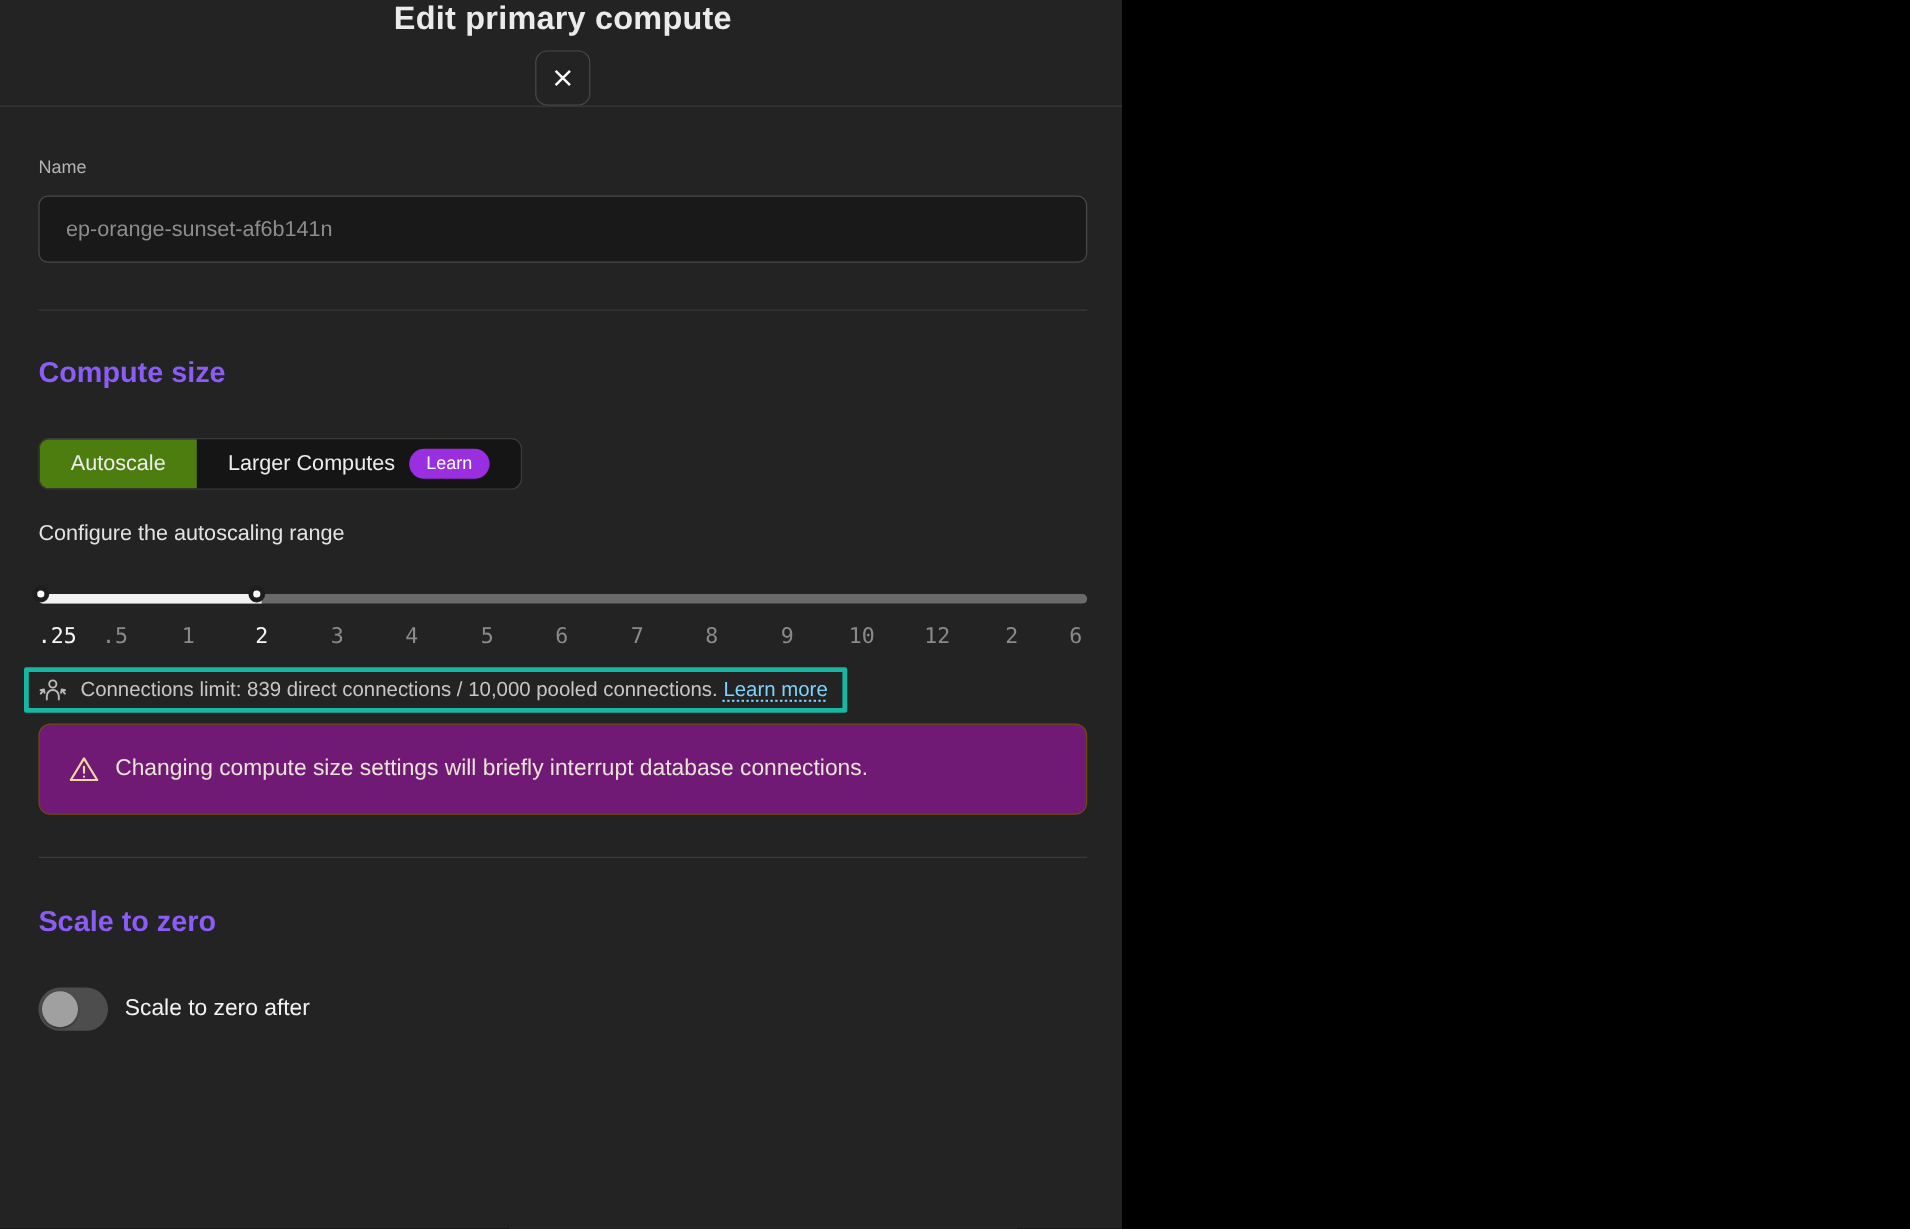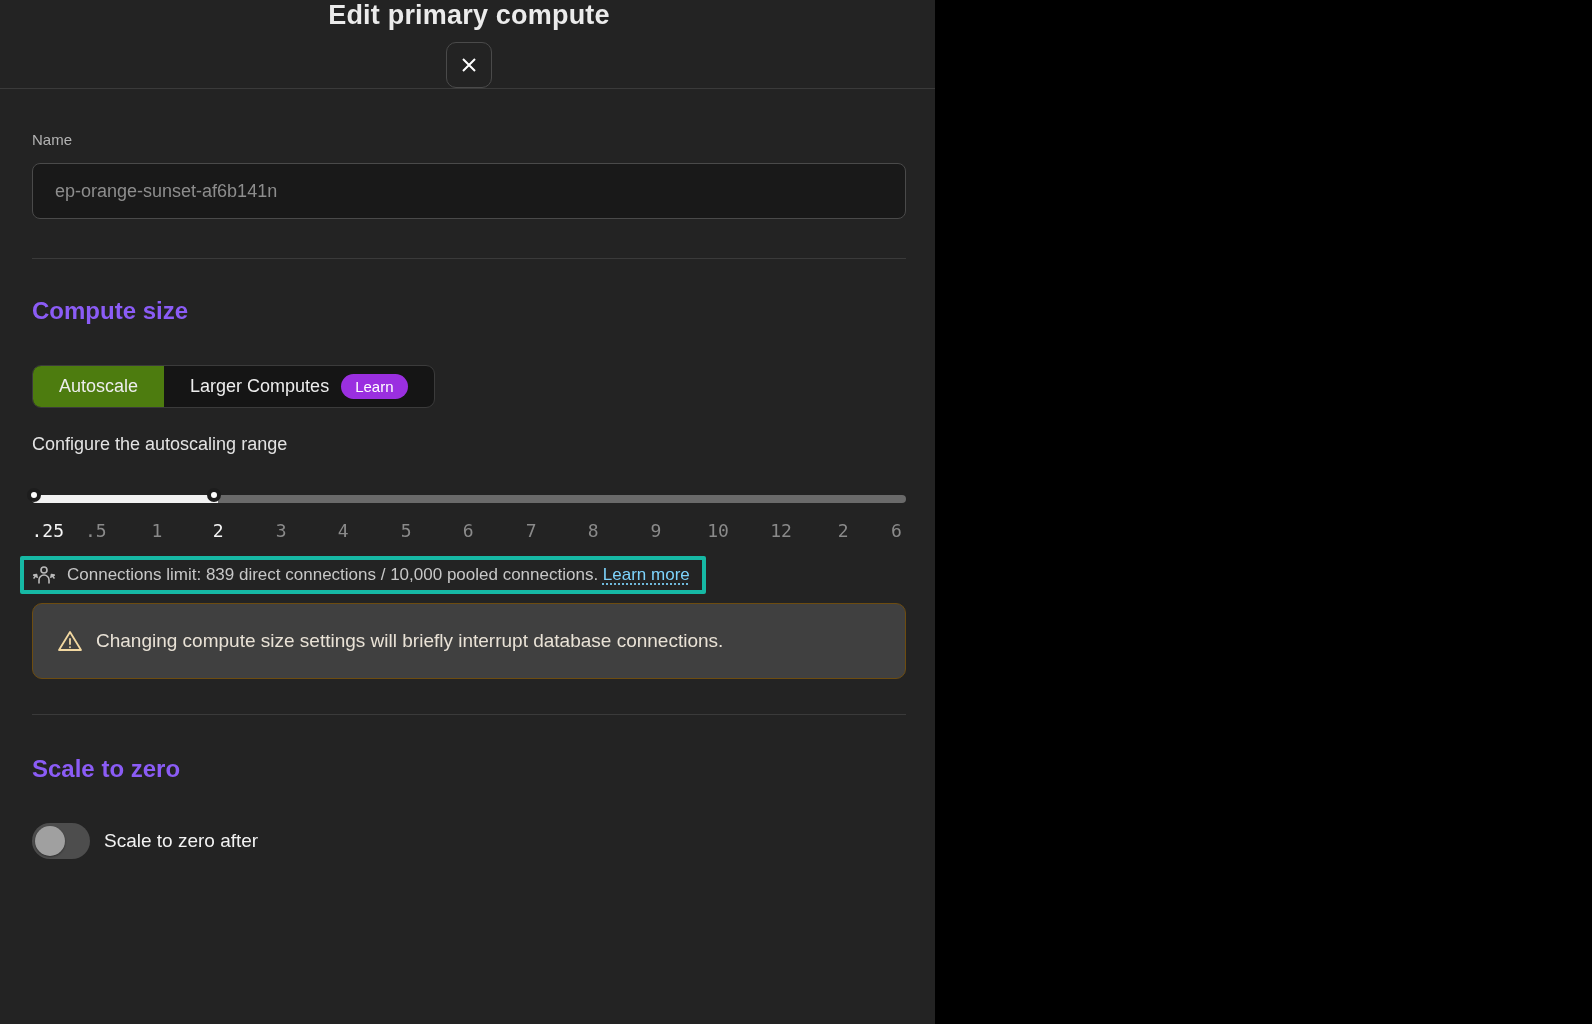--- a/index.html
+++ b/index.html
@@ -114,21 +114,21 @@
   }
   .conn-row { display:flex; align-items:center; gap:11px; font-size:17px; color:#c7c7c7; }
   .conn-row svg { width:24px; height:22px; stroke:#b9b9b9; flex-shrink:0; }
   .learn-more {
     color:#7dd3fc; text-decoration:underline dotted; text-underline-offset:4px;
     cursor:pointer;
   }
 
   
   .warning {
-    margin-top:9px; border-radius:10px; background:#404040;
+    margin-top:9px; border-radius:10px; background:#701a75;
     border:1px solid #6d4c10; padding:25px 24px;
     display:flex; align-items:center; gap:13px;
     font-size:19px; color:#e9e2d6;
   }
   .warning svg { width:26px; height:24px; flex-shrink:0; }
 
   
   .h-zero { margin-top:40px; }
   .toggle-row { margin-top:40px; display:flex; align-items:center; gap:14px; }
   .toggle {

